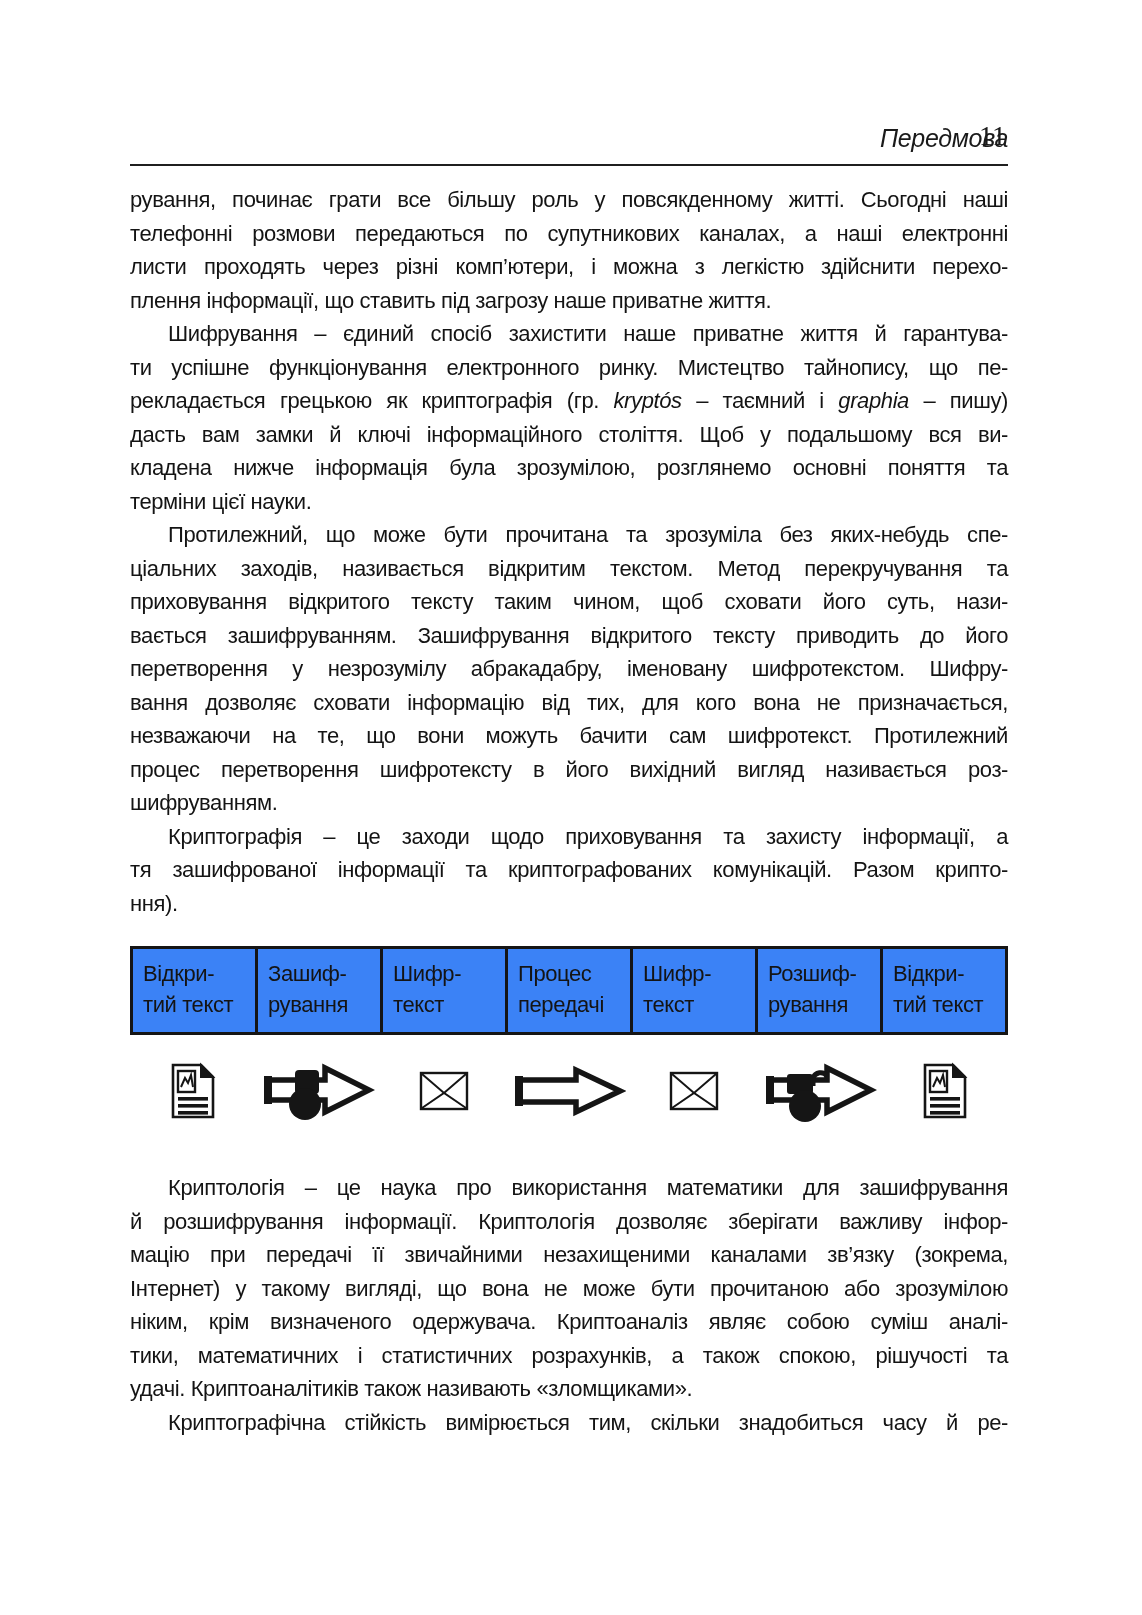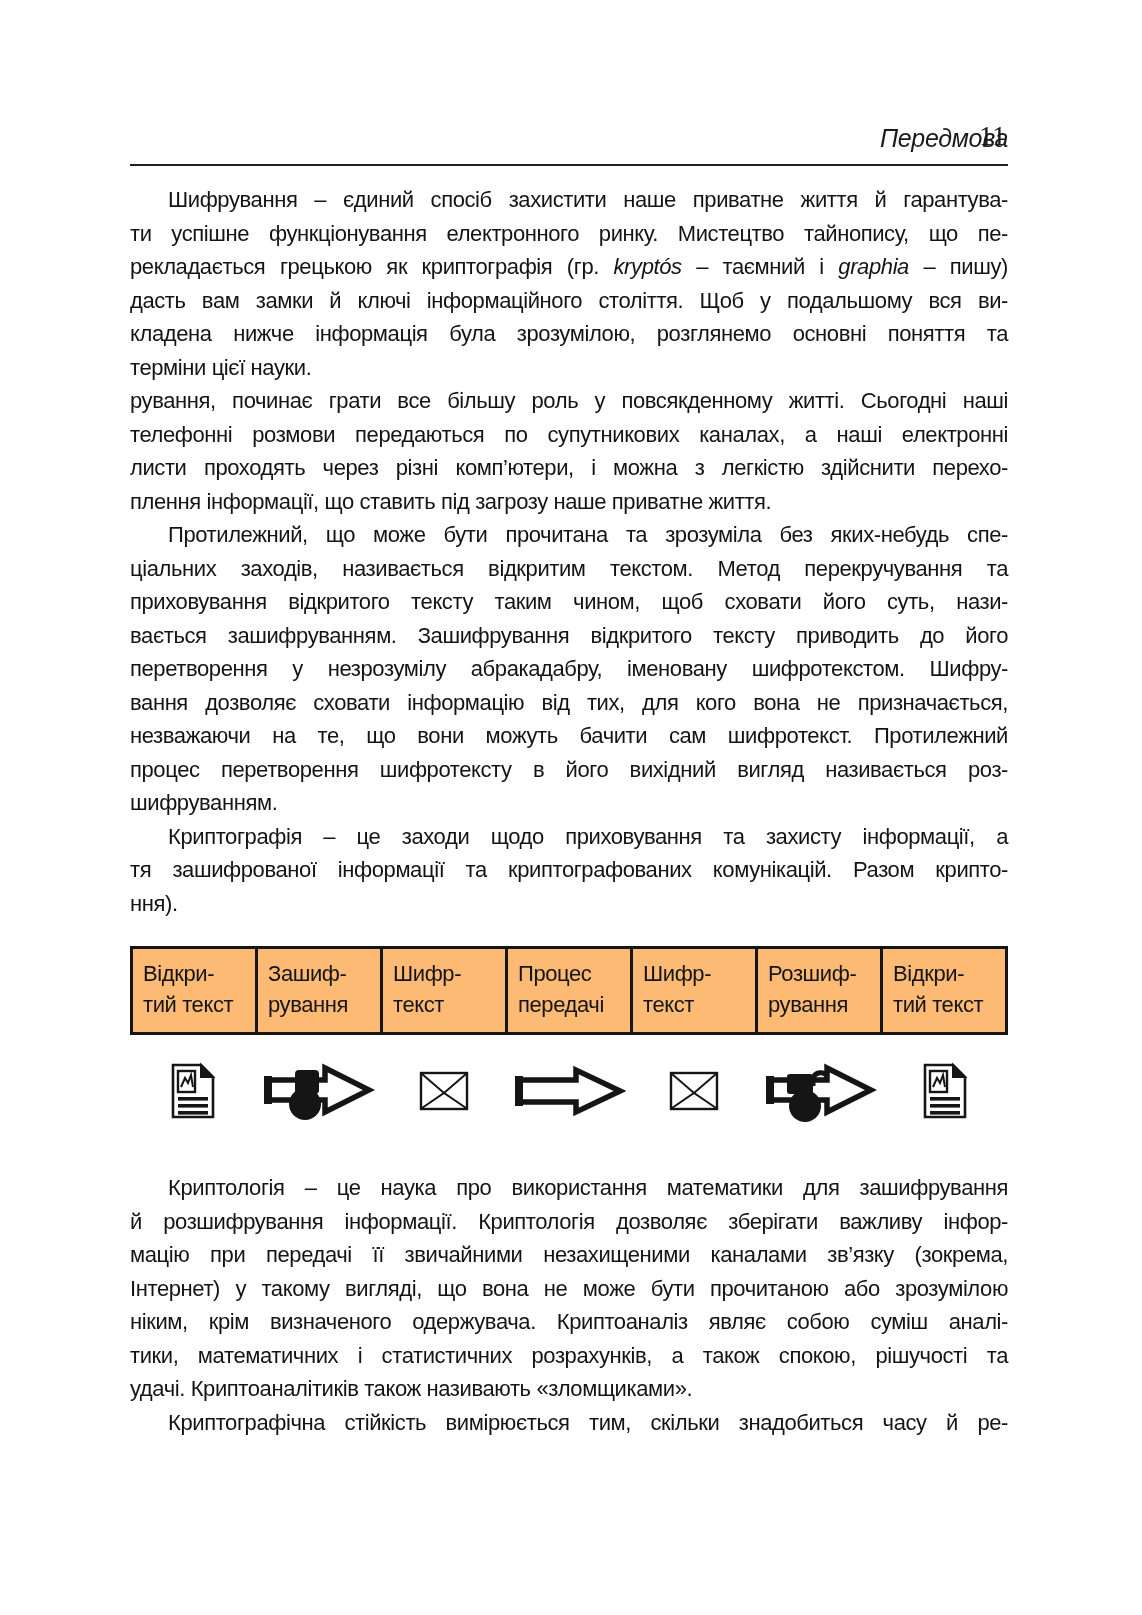--- a/index.html
+++ b/index.html
@@ -42,21 +42,21 @@
     color:#141414;
   }
   .line.last{text-align-last:left;}
   .para.indent .line:first-child{padding-left:38px;}
   .line em{font-style:italic;}
   
   .dtable{
     display:flex;
     margin-top:26px;
     border:3px solid #151515;
-    background:#fdba74;
+    background:#3b82f6;
   }
   .dcell{
     flex:1 1 0;
     border-left:3px solid #151515;
     padding:9px 10px 12px 10px;
     font-size:22px;
     letter-spacing:-0.4px;
     line-height:31px;
     color:#141414;
   }
@@ -82,33 +82,33 @@
 <div class="page">
   <div class="column">
 
     <div class="hdr">
       <div class="hdr-title">Передмова</div>
       <div class="hdr-page">11</div>
     </div>
     <div class="rule"></div>
 
     <div class="bodytext">
+        <div class="para">
+          <div class="line">рування, починає грати все більшу роль у повсякденному житті. Сьогодні наші</div>
+          <div class="line">телефонні розмови передаються по супутникових каналах, а наші електронні</div>
+          <div class="line">листи проходять через різні комп’ютери, і можна з легкістю здійснити перехо-</div>
+          <div class="line last">плення інформації, що ставить під загрозу наше приватне життя.</div>
+        </div>
         <div class="para indent">
           <div class="line">Шифрування – єдиний спосіб захистити наше приватне життя й гарантува-</div>
           <div class="line">ти успішне функціонування електронного ринку. Мистецтво тайнопису, що пе-</div>
           <div class="line">рекладається грецькою як криптографія (гр. <em>kryptós</em> – таємний і <em>graphia</em> – пишу)</div>
           <div class="line">дасть вам замки й ключі інформаційного століття. Щоб у подальшому вся ви-</div>
           <div class="line">кладена нижче інформація була зрозумілою, розглянемо основні поняття та</div>
           <div class="line last">терміни цієї науки.</div>
-        </div>
-        <div class="para">
-          <div class="line">рування, починає грати все більшу роль у повсякденному житті. Сьогодні наші</div>
-          <div class="line">телефонні розмови передаються по супутникових каналах, а наші електронні</div>
-          <div class="line">листи проходять через різні комп’ютери, і можна з легкістю здійснити перехо-</div>
-          <div class="line last">плення інформації, що ставить під загрозу наше приватне життя.</div>
         </div>
         <div class="para indent">
           <div class="line">Протилежний, що може бути прочитана та зрозуміла без яких-небудь спе-</div>
           <div class="line">ціальних заходів, називається відкритим текстом. Метод перекручування та</div>
           <div class="line">приховування відкритого тексту таким чином, щоб сховати його суть, нази-</div>
           <div class="line">вається зашифруванням. Зашифрування відкритого тексту приводить до його</div>
           <div class="line">перетворення у незрозумілу абракадабру, іменовану шифротекстом. Шифру-</div>
           <div class="line">вання дозволяє сховати інформацію від тих, для кого вона не призначається,</div>
           <div class="line">незважаючи на те, що вони можуть бачити сам шифротекст. Протилежний</div>
           <div class="line">процес перетворення шифротексту в його вихідний вигляд називається роз-</div>

